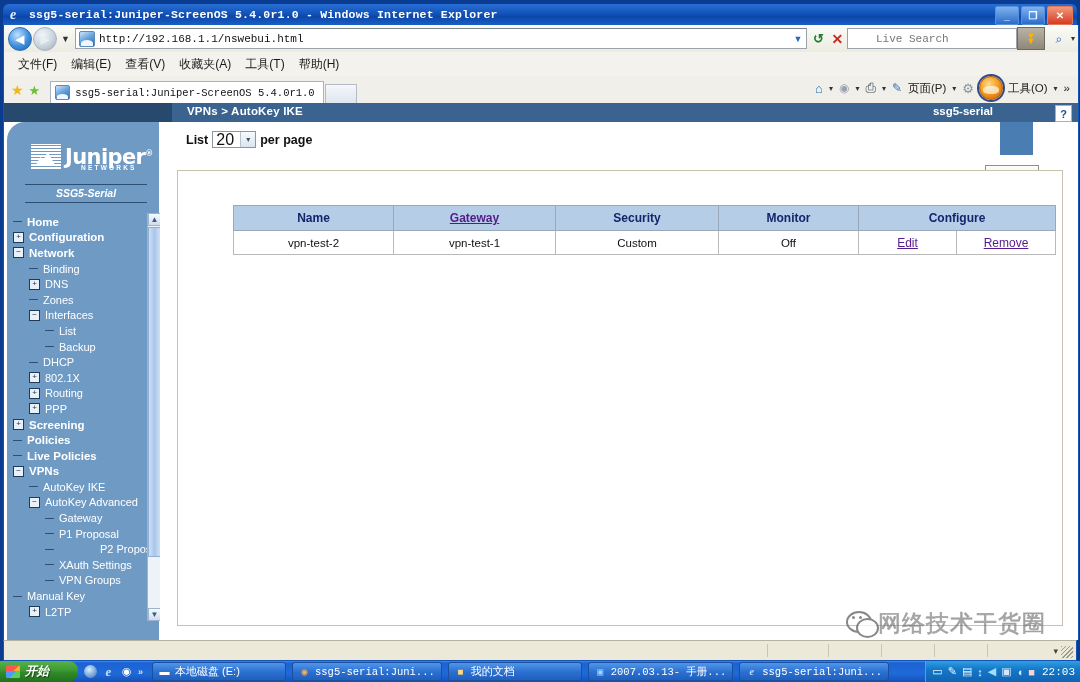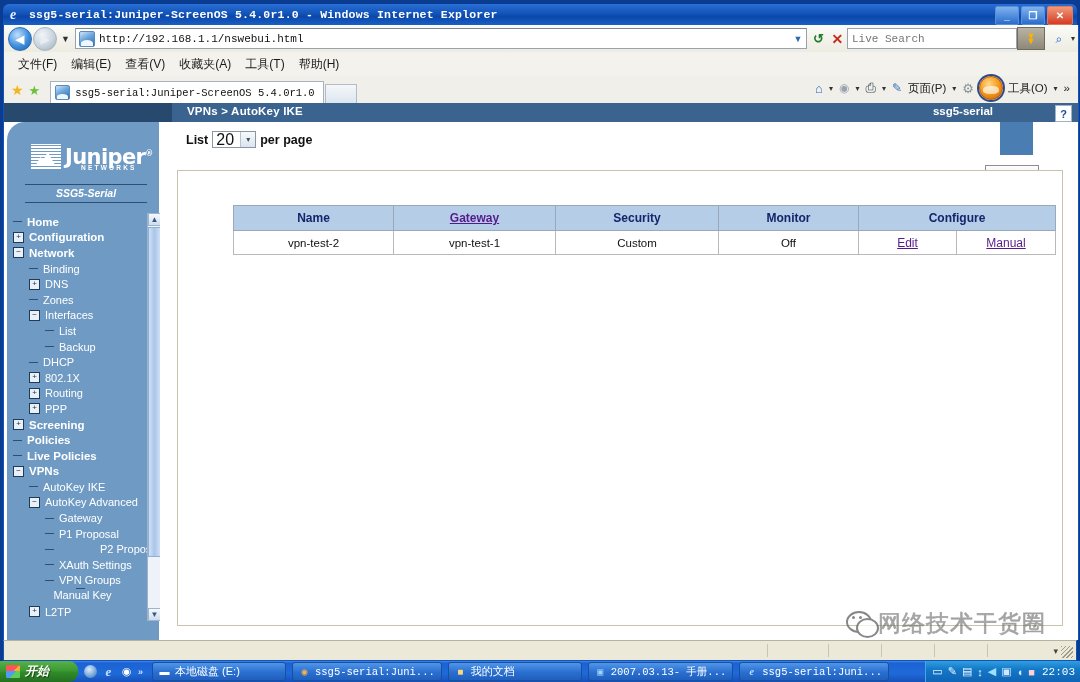--- a/index.html
+++ b/index.html
@@ -30,21 +30,21 @@
   .navdrop{margin:0 5px 0 4px;color:#333;font-size:9px;}
   .addr{flex:1 1 auto;height:19px;background:#fff;border:1px solid #9aa3ad;border-top-color:#7d868f;display:flex;align-items:center;margin-right:2px;}
   .addr-ico{width:14px;height:14px;margin:0 4px 0 3px;flex:0 0 auto;border-radius:2px;
     background:linear-gradient(150deg,#cfe4f7 0%,#6ba5dc 45%,#2c6aa8 100%);border:1px solid #5a8cbb;position:relative;overflow:hidden;}
   .addr-ico:after{content:"";position:absolute;left:1px;bottom:0;width:12px;height:6px;background:#eef6ff;border-radius:50% 50% 0 0;}
   .addr-url{font-family:"Liberation Mono",monospace;font-size:11px;color:#111;white-space:nowrap;}
   .addr-v{width:16px;text-align:center;color:#2b6ab0;font-size:9px;flex:0 0 auto;}
   .refresh{width:19px;text-align:center;color:#1f7d2a;font-size:13px;font-weight:bold;flex:0 0 auto;}
   .stopx{width:19px;text-align:center;color:#c92a1e;font-size:14px;font-weight:bold;flex:0 0 auto;}
   .search{width:168px;height:19px;background:#fff;border:1px solid #9aa3ad;display:flex;align-items:center;flex:0 0 auto;}
-  .search input{border:0;outline:0;width:140px;font-family:"Liberation Mono",monospace;font-size:11px;color:#9a9a9a;background:transparent;padding-left:4px;}
+  .search input{border:0;outline:0;width:140px;font-family:"Liberation Mono",monospace;font-size:11px;color:#9a9a9a;background:transparent;padding-left:4px;margin-left:24px;}
   .dlbtn{width:26px;height:21px;flex:0 0 auto;background:linear-gradient(180deg,#b9b3a4,#8e887a);border:1px solid #6f6a5e;
     display:flex;align-items:center;justify-content:center;flex-direction:column;line-height:5px;color:#ffb100;font-size:9px;}
   .magbtn{width:22px;height:19px;flex:0 0 auto;display:flex;align-items:center;justify-content:center;color:#2a6ccc;font-size:12px;margin-left:3px;}
   .magcaret{color:#333;font-size:8px;margin-left:1px;margin-right:3px;flex:0 0 auto;}
 
   .menurow{position:absolute;left:0;top:27px;width:1074px;height:24px;background:#f3f2ed;display:flex;align-items:center;}
   .menurow .mi{font-size:12px;color:#1a1a1a;margin-left:14px;white-space:nowrap;font-family:"Liberation Sans",sans-serif;}
   .linkslbl{position:absolute;right:34px;top:30px;font-size:11.5px;color:#333;}
   .chev{position:absolute;right:10px;font-size:12px;color:#333;font-weight:bold;}
 
@@ -368,21 +368,21 @@
             <span class="tlbl plain">P2 Proposal</span>
           </div>
           <div class="tnode" style="padding-left: 38px;">
             <span class="tdash"></span>
             <span class="tlbl plain">XAuth Settings</span>
           </div>
           <div class="tnode" style="padding-left: 38px;">
             <span class="tdash"></span>
             <span class="tlbl plain">VPN Groups</span>
           </div>
-          <div class="tnode" style="padding-left: 6px; flex-direction: column;">
+          <div class="tnode" style="padding-left: 6px;">
             <span class="tdash"></span>
             <span class="tlbl plain">Manual Key</span>
           </div>
           <div class="tnode" style="padding-left: 22px;">
             <span class="tbox">+</span>
             <span class="tlbl plain">L2TP</span>
           </div>
         </div>
     </div>
 
@@ -424,21 +424,21 @@
               <th colspan="2">Configure</th>
             </tr>
           </thead>
           <tbody>
             <tr>
               <td>vpn-test-2</td>
               <td>vpn-test-1</td>
               <td>Custom</td>
               <td>Off</td>
               <td><a class="lnk cell" href="#">Edit</a></td>
-              <td><a class="lnk cell" href="#">Manual</a></td>
+              <td><a class="lnk cell" href="#">Remove</a></td>
             </tr>
           </tbody>
         </table>
       </div>
     </div>
   </div>
 
   <div class="wm">
     <span class="wm-b">
       <span class="b1"></span>

